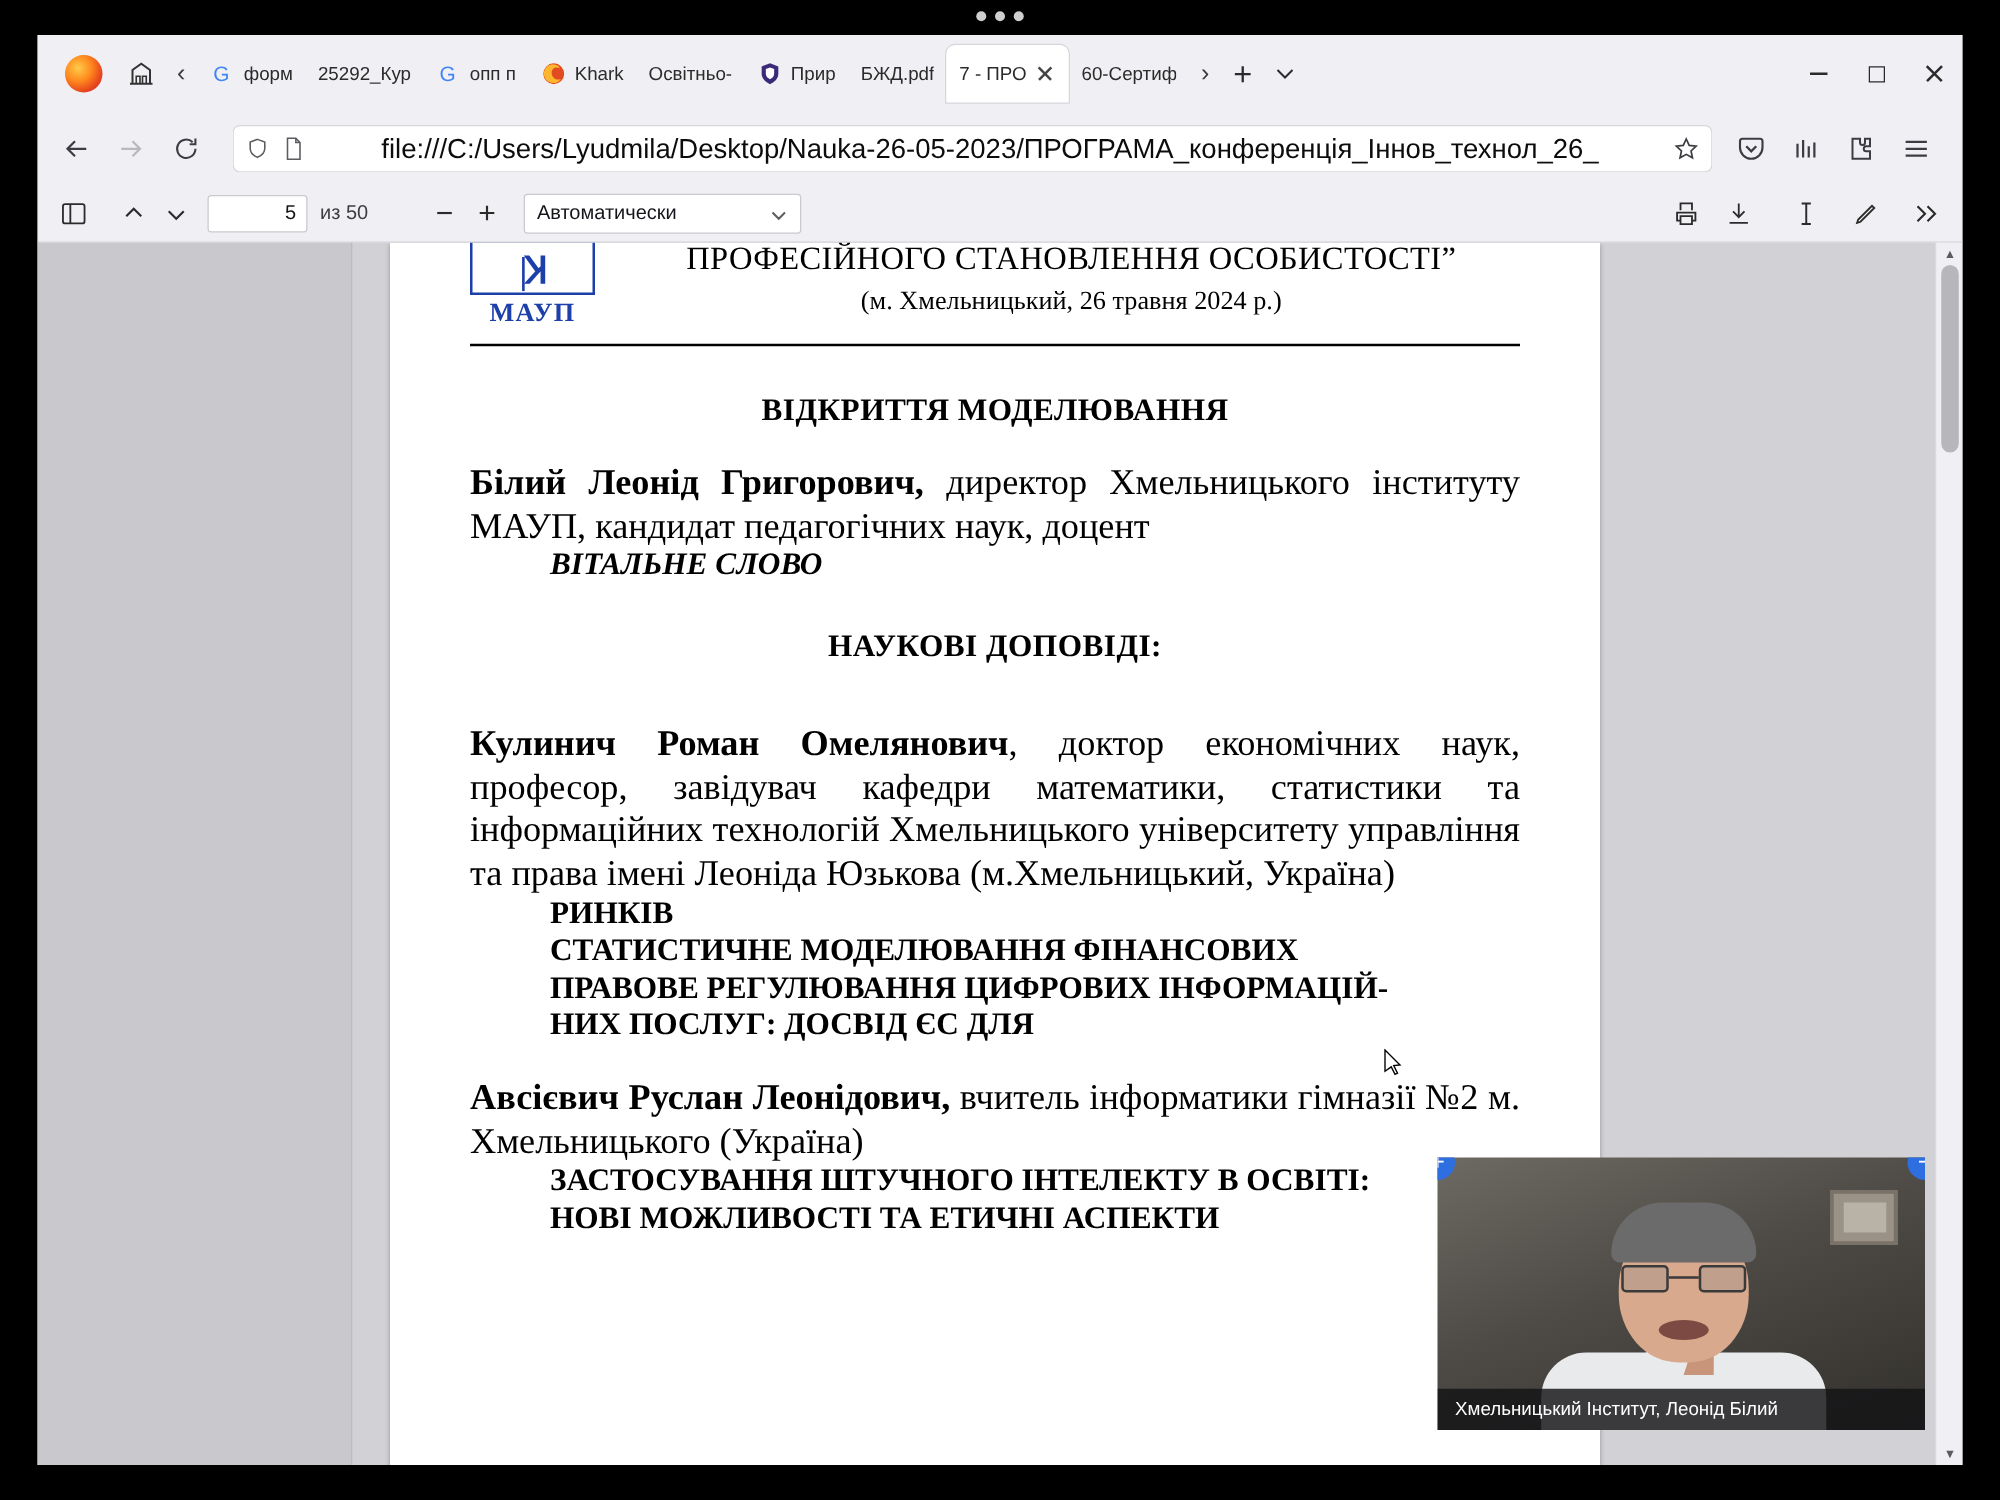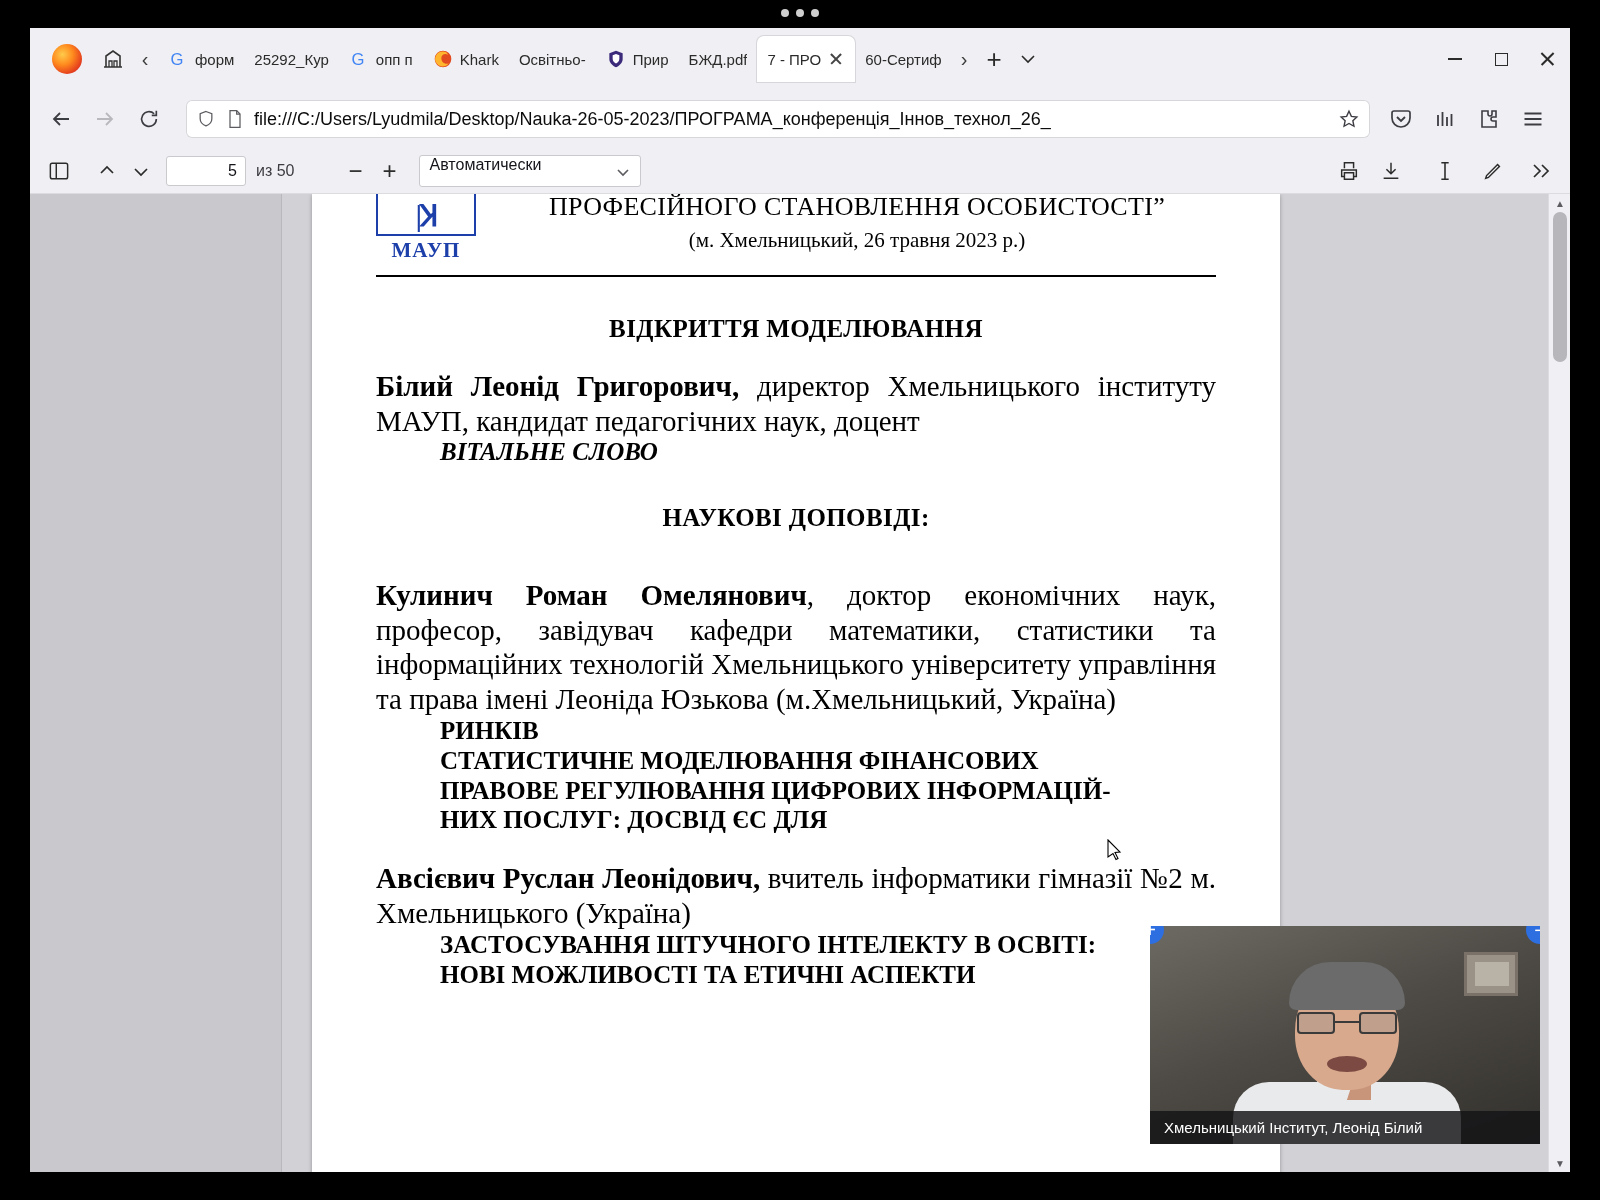--- a/index.html
+++ b/index.html
@@ -104,22 +104,23 @@
   .navicon.dim { color: #b8b8bd; }
   .urlbar {
     flex: 1 1 auto; height: 38px; background: #fff; border-radius: 6px;
     display: flex; align-items: center; padding: 0 10px; margin: 0 12px;
     box-shadow: inset 0 0 0 1px #d6d6db;
     position: relative;
   }
   .urlbar .shield { margin-right: 10px; flex:0 0 auto; }
   .urlbar .pagei { margin-right: 10px; flex:0 0 auto; }
   .urltext {
-    flex: 1 1 auto; font-size: 18px; color: #0c0c0d; white-space: nowrap; overflow: hidden;
+    flex: 1 1 auto; font-size: 22px; color: #0c0c0d; white-space: nowrap; overflow: hidden;
     font-family: "Liberation Sans", sans-serif;
+    text-align: center;
   }
   .star { flex: 0 0 auto; margin-left: 8px; }
   .rightnav { display: flex; align-items: center; flex: 0 0 auto; }
 
   
   .pdftoolbar {
     height: 46px; background: #f0f0f4; border-bottom: 1px solid #dcdce0;
     display: flex; align-items: center; padding: 0 12px;
   }
   .ptbtn {
@@ -127,21 +128,21 @@
     color: #2b2b2b; font-size: 16px; flex: 0 0 auto;
   }
   .pageinput {
     width: 80px; height: 30px; background: #fff; border: 1px solid #c9c9ce; border-radius: 3px;
     text-align: right; padding-right: 8px; font-size: 16px; color: #15141a; line-height: 28px;
     margin-left: 8px; flex: 0 0 auto;
   }
   .pagetotal { font-size: 16px; color: #3d3d41; margin-left: 10px; flex: 0 0 auto; }
   .zoomsel {
     margin-left: 12px; width: 222px; height: 32px; background: #fff; border: 1px solid #c9c9ce;
-    border-radius: 3px; display: flex; align-items: flex-start; padding: 0 10px; font-size: 16px;
+    border-radius: 3px; display: flex; align-items: center; padding: 0 10px; font-size: 16px;
     color: #15141a; position: relative; flex: 0 0 auto;
   }
   .zoomsel .zchev { position: absolute; right: 10px; top: 9px; color:#5b5b60; font-size: 13px;}
   .spacer { flex: 1 1 auto; }
 
   
   .viewer {
     position: relative; height: 978px; background: #d2d2d6; overflow: hidden;
   }
   .sidebarPane {
@@ -519,21 +520,21 @@
 
             <div class="dochead">
               <div class="maup">
                 <div class="maupbox">
                   <span class="maupglyph">|Ʞ</span>
                 </div>
                 <div class="mauptext">МАУП</div>
               </div>
               <div class="headlines">
                 <div class="l1">ПРОФЕСІЙНОГО СТАНОВЛЕННЯ ОСОБИСТОСТІ”</div>
-                <div class="l2">(м. Хмельницький, 26 травня 2023 р.)</div>
+                <div class="l2">(м. Хмельницький, 26 травня 2024 р.)</div>
               </div>
             </div>
             <div class="hrule"></div>
 
             <div class="center-bold" style="margin-top:38px">ВІДКРИТТЯ МОДЕЛЮВАННЯ</div>
 
             <div class="para"><b>Білий Леонід Григорович,</b><span> директор Хмельницького інституту МАУП, кандидат педагогічних наук, доцент</span></div>
             <div class="indent-bold">ВІТАЛЬНЕ СЛОВО</div>
 
             <div class="center-bold" style="margin-top:38px">НАУКОВІ ДОПОВІДІ:</div>

